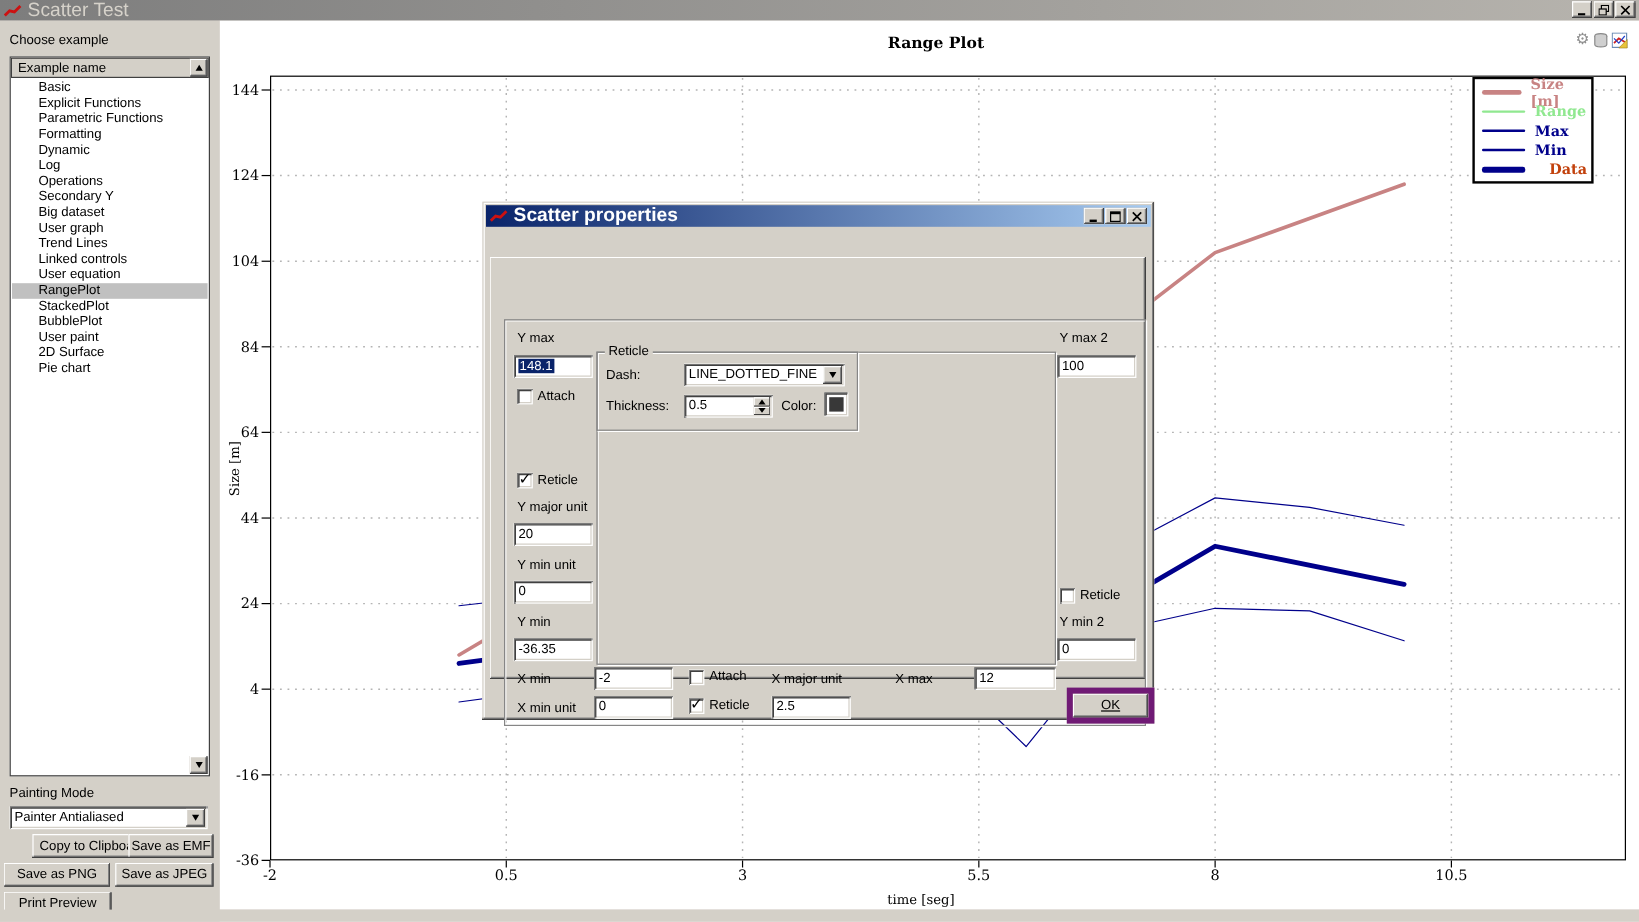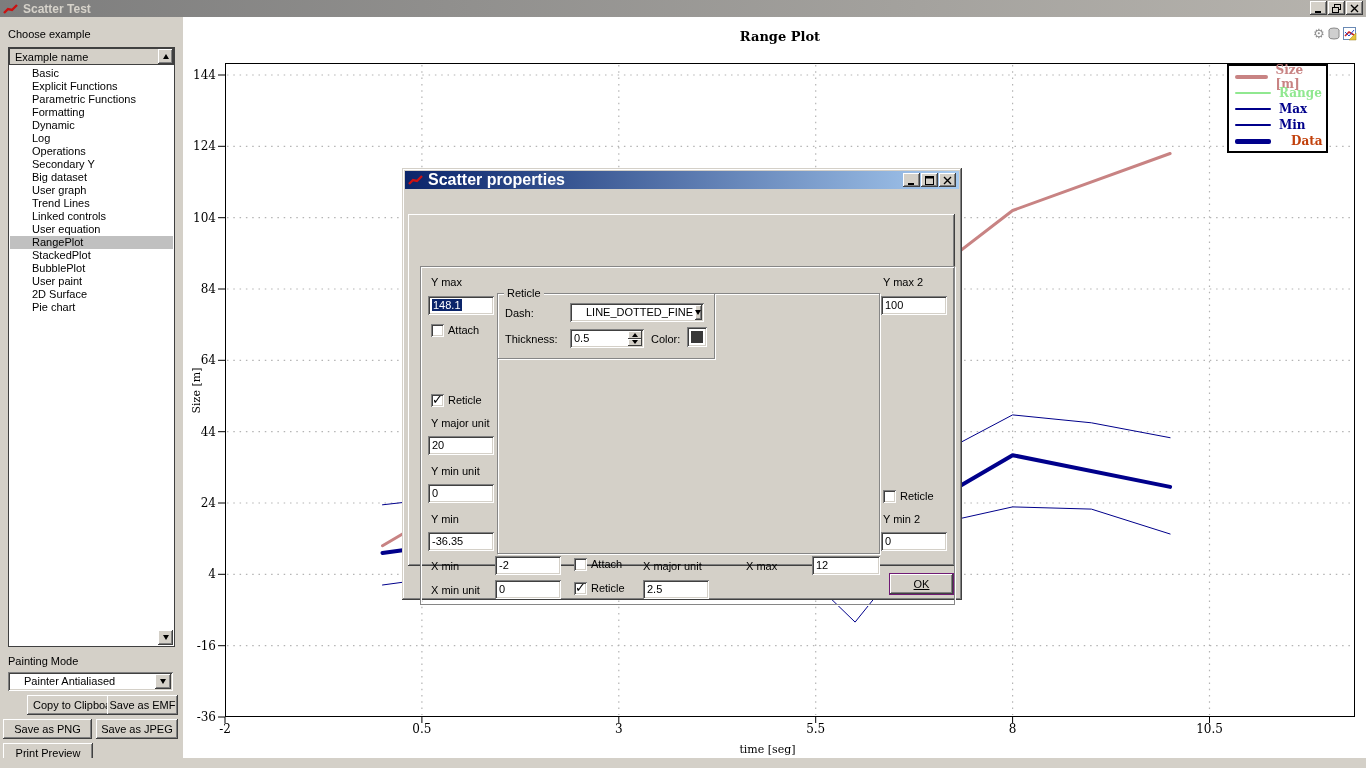--- a/index.html
+++ b/index.html
@@ -5,35 +5,35 @@
   html,body{margin:0;padding:0;}
   body{width:1366px;height:768px;overflow:hidden;background:#d4d0c8;
        font-family:"Liberation Sans",sans-serif;font-size:11px;color:#000;position:relative;}
   .abs{position:absolute;}
   
   .raised{background:#d4d0c8;box-shadow:inset -1px -1px #404040,inset 1px 1px #ffffff,inset -2px -2px #808080,inset 2px 2px #d4d0c8;}
   .sunken{background:#ffffff;box-shadow:inset 1px 1px #808080,inset -1px -1px #ffffff,inset 2px 2px #404040,inset -2px -2px #d4d0c8;}
   .etched{border:1px solid #868686;box-shadow:inset 1px 1px 0 #ffffff,1px 1px 0 #ffffff;}
   
   .titlebar{left:0;top:0;width:1366px;height:17px;background:linear-gradient(90deg,#7d7d7d,#b7b4ae);display:flex;align-items:center;z-index:30;}
-  .titlebar .t-text{color:#d6d2ca;font-weight:bold;font-size:12px;margin-left:4px;}
+  .titlebar .t-text{color:#d6d2ca;font-weight:normal;font-size:16px;margin-left:4px;}
   .tbtn{width:17px;height:14px;display:inline-flex;align-items:center;justify-content:center;margin-left:1px;}
   .tb-group{position:absolute;right:3px;top:1px;display:flex;}
   
   .lbl{position:absolute;}
   .listbox{left:8px;top:47px;width:165px;height:598px;background:#fff;border:1px solid #404040;}
   .list-header{position:absolute;left:0;top:0;right:0;height:17px;background:#d4d0c8;border:1px solid #404040;box-sizing:border-box;display:flex;align-items:center;padding-left:5px;font-size:11px;}
   .list-items{position:absolute;left:1px;top:19px;right:1px;}
   .list-item{height:13px;line-height:13px;padding-left:22px;white-space:nowrap;}
   .list-item.selected{background:#c0c0c0;}
   .scrollbtn{position:absolute;width:15px;height:15px;display:flex;align-items:center;justify-content:center;}
   .tri-up{width:0;height:0;border-left:3.5px solid transparent;border-right:3.5px solid transparent;border-bottom:5px solid #000;}
   .tri-down{width:0;height:0;border-left:3.5px solid transparent;border-right:3.5px solid transparent;border-top:5px solid #000;}
   .combo{display:flex;align-items:center;background:#fff;box-shadow:inset 1px 1px #808080,inset -1px -1px #fff,inset 2px 2px #404040,inset -2px -2px #d4d0c8;}
-  .combo .val{flex:1;padding-left:16px;line-height:15px;}
+  .combo .val{flex:1;padding-left:4px;line-height:15px;}
   .combo-btn{width:16px;height:15px;margin:2px;display:flex;align-items:center;justify-content:center;background:#d4d0c8;box-shadow:inset -1px -1px #404040,inset 1px 1px #fff,inset -2px -2px #808080;}
   .btn{display:flex;align-items:center;justify-content:center;background:#d4d0c8;box-shadow:inset -1px -1px #404040,inset 1px 1px #ffffff,inset -2px -2px #808080,inset 2px 2px #d4d0c8;font-size:11px;}
   
   .chart-panel{left:183px;top:17px;width:1183px;height:741px;background:#fff;z-index:0;}
   .chart-title{font-family:"DejaVu Serif",serif;font-weight:bold;font-size:13px;z-index:2;}
   .axis-label{font-family:"DejaVu Serif",serif;font-size:11px;z-index:2;}
   .legend{border:2px solid #000;background:#fff;z-index:2;padding:3px 0 0 6px;box-sizing:border-box;}
   .legend-row{height:16px;display:flex;align-items:center;}
   .legend-swatch{width:36px;margin-right:8px;border-radius:2px;}
   .legend-label{font-family:"DejaVu Serif",serif;font-weight:bold;font-size:12px;}
@@ -51,21 +51,21 @@
   .grouplabel{position:absolute;background:#d4d0c8;padding:0 3px;}
   .field{position:absolute;background:#fff;box-shadow:inset 1px 1px #808080,inset -1px -1px #fff,inset 2px 2px #404040,inset -2px -2px #d4d0c8;line-height:18px;padding-left:4px;box-sizing:border-box;height:19px;}
   .hl{background:#0a246a;color:#fff;padding:0 1px;}
   .checkbox{position:absolute;width:13px;height:13px;background:#fff;box-shadow:inset 1px 1px #808080,inset -1px -1px #fff,inset 2px 2px #404040,inset -2px -2px #d4d0c8;}
   .checkbox.checked::after{content:"✓";position:absolute;left:1px;top:-2px;font-size:13px;font-weight:bold;font-family:"DejaVu Sans",sans-serif;}
   .cb-label{position:absolute;line-height:13px;}
   .spin-btns{position:absolute;right:2px;top:2px;width:14px;height:15px;display:flex;flex-direction:column;}
   .spin-btns div{flex:1;display:flex;align-items:center;justify-content:center;background:#d4d0c8;box-shadow:inset -1px -1px #404040,inset 1px 1px #fff;}
   .spin-btns .tri-up{border-left-width:3px;border-right-width:3px;border-bottom-width:4px;}
   .spin-btns .tri-down{border-left-width:3px;border-right-width:3px;border-top-width:4px;}
-  .ok{border:1px solid #701a75;text-decoration:underline;}
+  .ok{border:5px solid #701a75;text-decoration:underline;}
   .colorwell{display:flex;align-items:center;justify-content:center;}
   .colorwell .inner{width:12px;height:12px;}
   .bottom-strip{left:0;top:758px;width:1366px;height:10px;background:#d4d0c8;z-index:6;}
   .chart-icons{left:1313px;top:27px;height:15px;display:flex;z-index:3;}
   .gear{font-family:"DejaVu Sans",sans-serif;font-size:13px;color:#8f8f8f;line-height:14px;}
 </style>
 </head>
 <body>
 
 <div class="abs chart-panel"></div>

